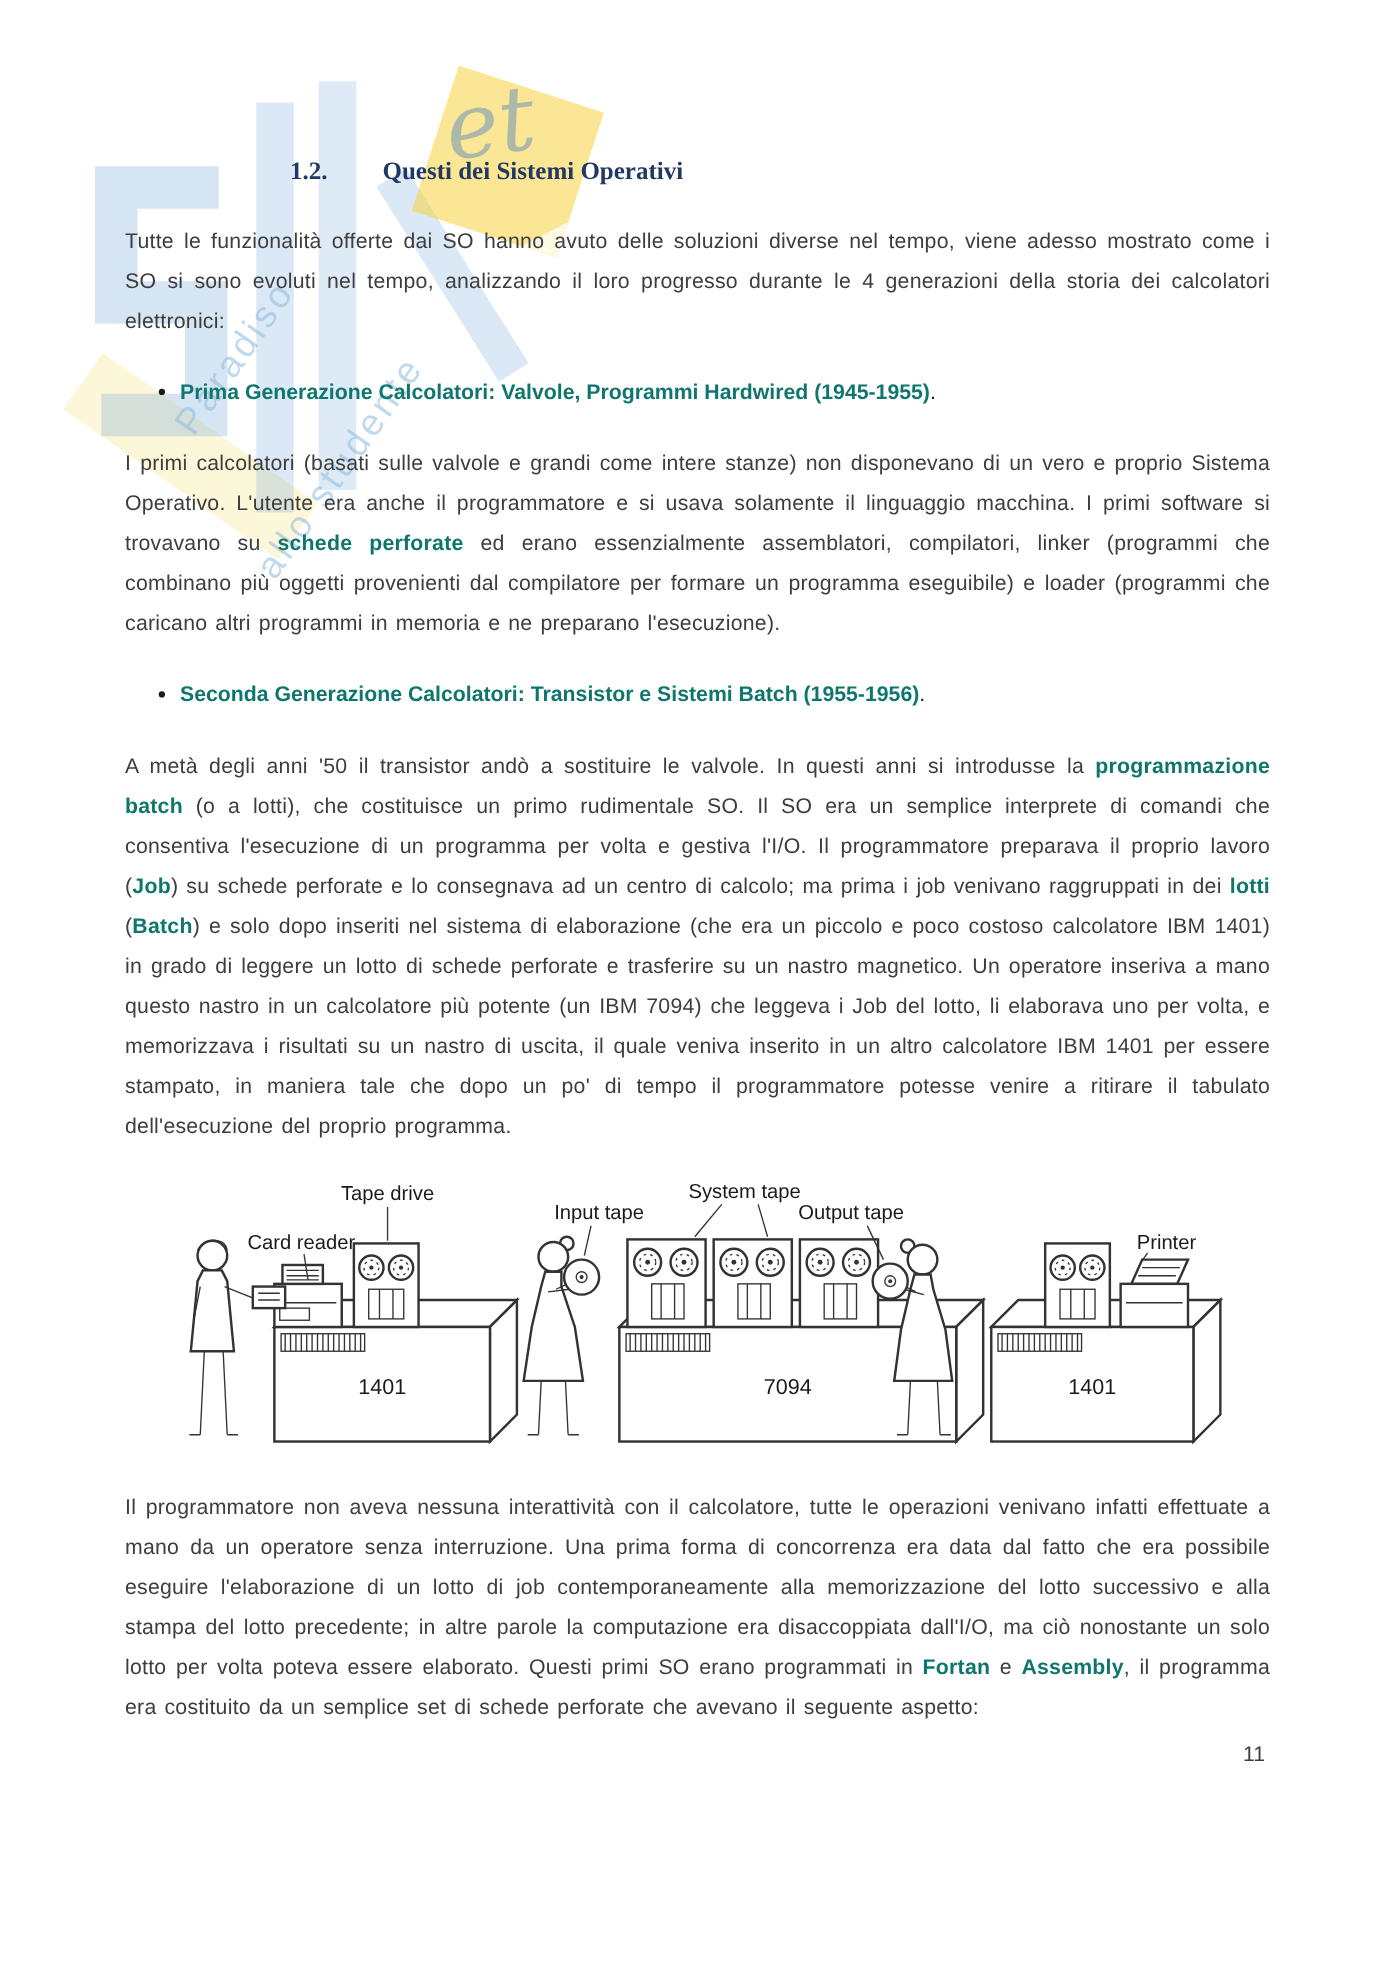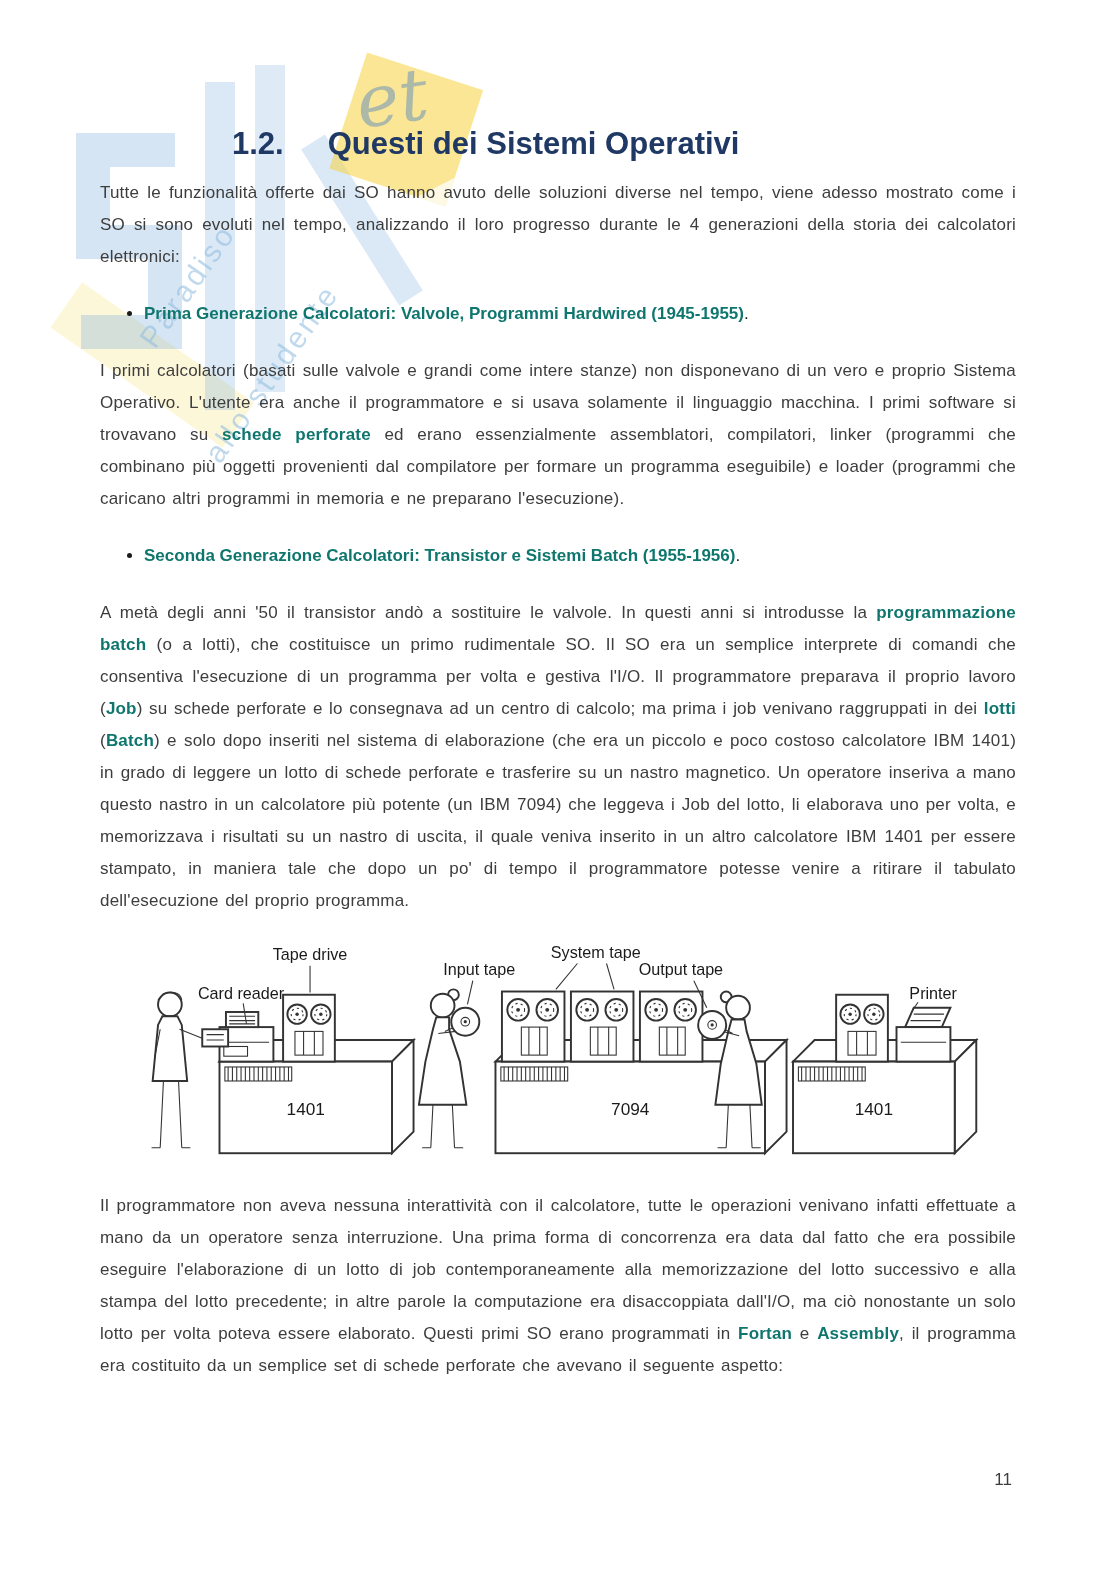--- a/index.html
+++ b/index.html
@@ -6,39 +6,39 @@
   html,body { background:#ffffff; }
   .page {
     position:relative; width:1116px; height:1579px; margin:0 auto;
     background:#ffffff; overflow:hidden;
     font-family:"Liberation Sans", sans-serif; color:#3d3d3d;
   }
   .watermark { position:absolute; top:10px; left:15px; width:500px; height:470px; pointer-events:none; }
   .content { position:absolute; left:100px; top:126px; width:916px; }
   .doc-title {
     display:flex; align-items:baseline;
-    font-family:Liberation Sans, sans-serif; font-weight:bold;
-    font-size:31px; color:#1F3864; margin-left:132px; margin-bottom:15px;
+    font-family:Liberation Serif, serif; font-weight:bold;
+    font-size:20px; color:#1F3864; margin-left:132px; margin-bottom:28px;
   }
   .doc-title .num { margin-right:44px; }
   p.body {
     font-size:17px; line-height:32px; text-align:justify;
     margin:4px 0 26px 0; letter-spacing:0.2px; word-spacing:1.5px;
   }
   p.body b, ul.bullets b { color:#0f766e; }
   ul.bullets { margin:0 0 26px 0; padding-left:44px; }
   ul.bullets li { font-size:17px; line-height:30px; color:#1a1a1a; font-weight:bold; }
   ul.bullets li span { font-weight:normal; }
   .figure { margin:6px 0 26px 0; text-align:center; }
   .figure svg { width:884px; display:block; margin:0 auto; }
   .fig-label { font-family:"Liberation Sans", sans-serif; font-size:15px; fill:#1a1a1a; }
   .fig-machine { font-family:"Liberation Sans", sans-serif; font-size:16px; fill:#1a1a1a; }
   .line-art { stroke:#333; stroke-width:1.8; fill:#fff; }
   .thin { stroke:#333; stroke-width:1; fill:none; }
-  .page-number { position:absolute; right:104px; top:1470px; font-size:17px; color:#3d3d3d; }
+  .page-number { position:absolute; right:104px; top:1394px; font-size:17px; color:#3d3d3d; }
   .wm-tagline { font-family:"Liberation Sans", sans-serif; font-size:30px; letter-spacing:3px; fill:#8FBBDD; opacity:0.55; }
   .wm-script { font-family:"DejaVu Serif", serif; font-style:italic; font-size:72px; fill:#3C78C8; opacity:0.40; }
 </style>
 </head>
 <body>
 
 <div class="page">
 
   <svg class="watermark" viewBox="0 0 500 470">
     <g transform="rotate(35 140 360)">

